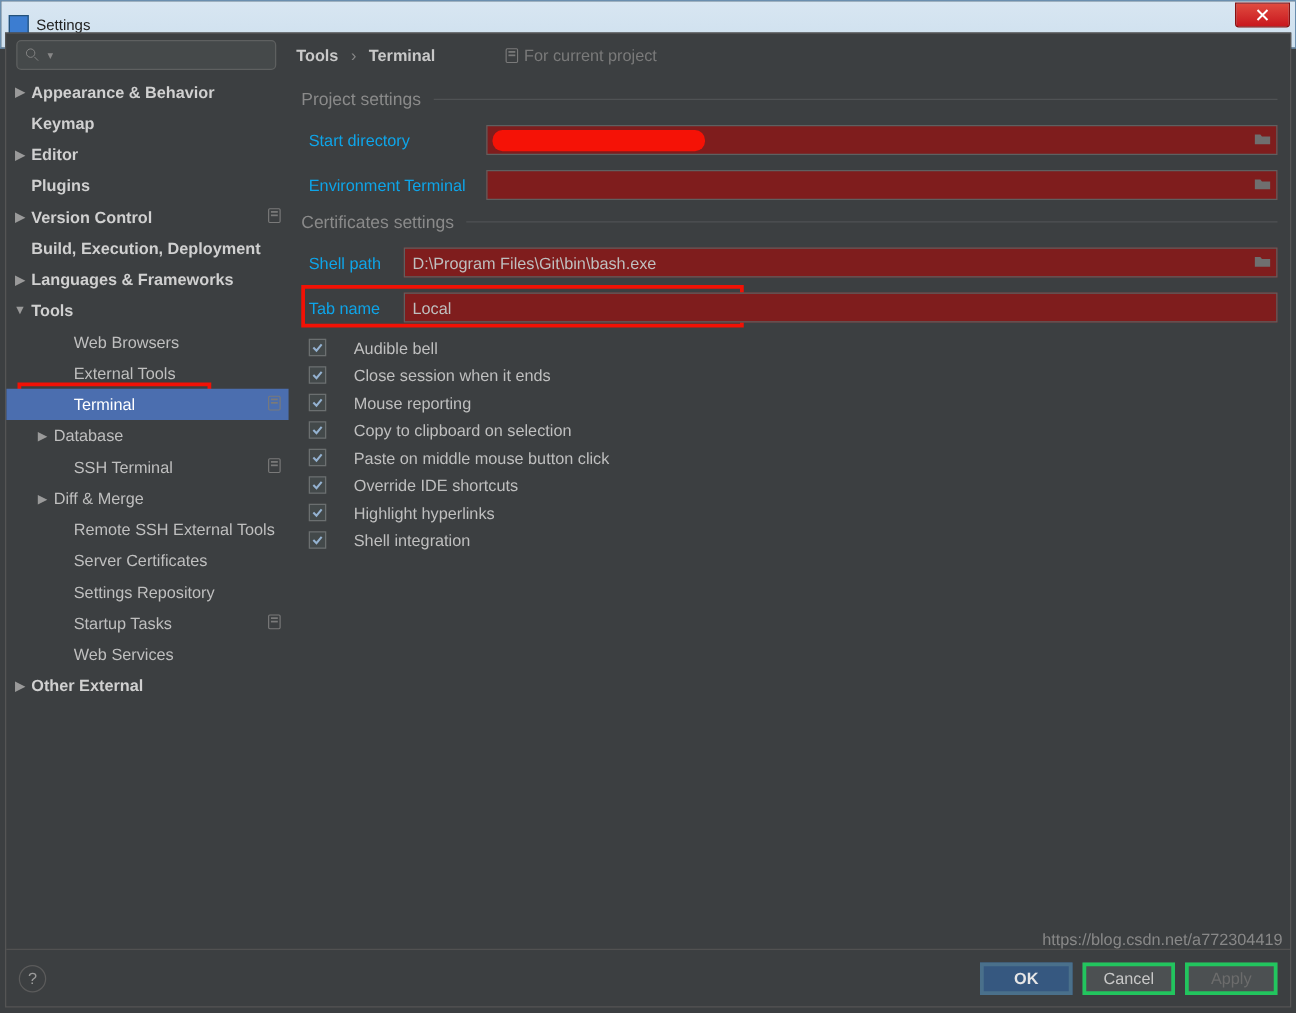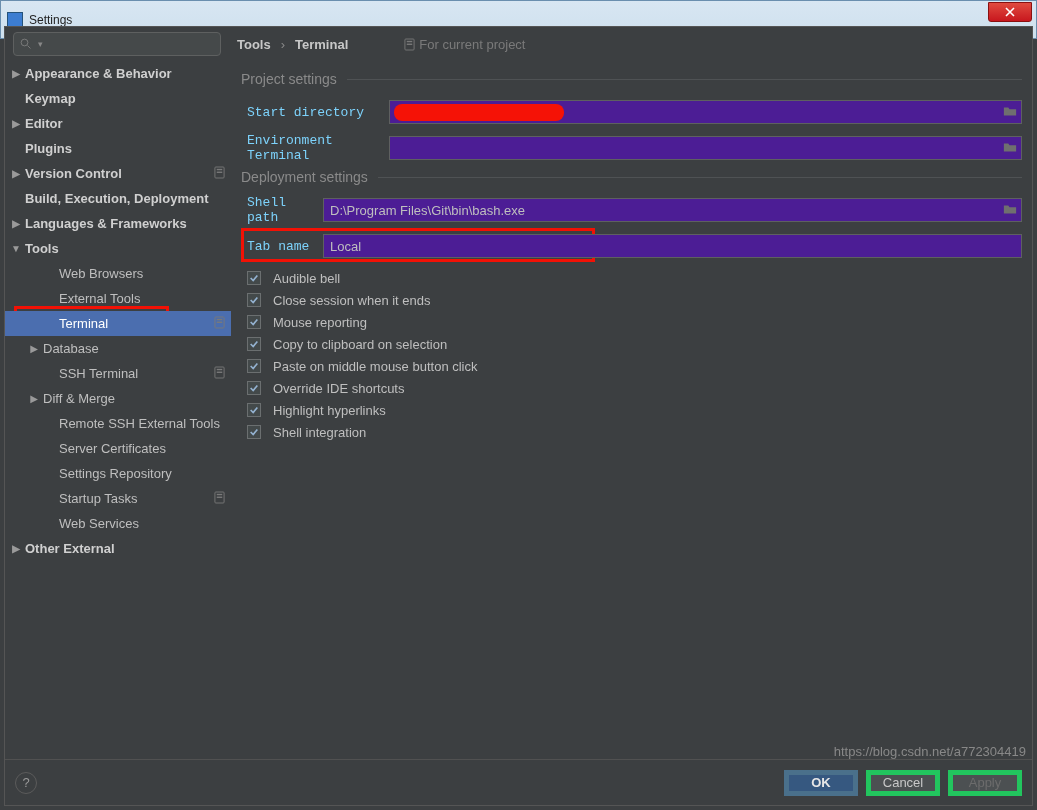--- a/index.html
+++ b/index.html
@@ -34,34 +34,34 @@
   .tree-item.l2 .arrow{ left:24px;}
   .tree-item.selected { background:#4b6eaf; color:#fff;}
   .kv-icon{ position:absolute; right:6px; color:#7a7a7a;}
   .kv-icon svg{width:11px;height:13px;}
   .red-box-side{ position:absolute; border:3px solid #f21105; pointer-events:none;}
 
   .content { flex:1; padding:4px 10px 0 10px; position:relative; overflow:hidden;}
   .section-title { color:#8a8a8a; font-size:14px; margin:6px 0 10px 0; display:flex; align-items:center; gap:6px;}
   .section-title::after{ content:""; flex:1; height:1px; background:#4f5254; margin-left:4px;}
   .field-row { display:flex; align-items:center; height:30px; margin-bottom:6px;}
-  .field-label { width:148px; color:#7dd3fc; padding-left:6px;font-family:Liberation Mono, monospace;}
-  .field-input { flex:1; height:24px; background:#4c1d95; border:1px solid #5e6060; color:#bfbfbf; padding:0 6px; display:flex; align-items:center; position:relative;}
+  .field-label { width:148px; color:#0ea5e9; padding-left:6px;}
+  .field-input { flex:1; height:24px; background:#7f1d1d; border:1px solid #5e6060; color:#bfbfbf; padding:0 6px; display:flex; align-items:center; position:relative;}
   .field-input .browse{ position:absolute; right:4px; color:#6f6f6f;}
   .field-input .browse svg{width:14px;height:12px;}
   .redacted { position:absolute; left:4px; top:3px; height:17px; width:170px; background:#f51206; border-radius:8px;}
-  .cb-row { display:flex; align-items:center; height:22px; padding-left:6px; gap:12px; color:#bfbfbf;}
+  .cb-row { display:flex; align-items:center; height:22px; padding-left:6px; gap:22px; color:#bfbfbf;}
   .cb { width:14px;height:14px;border:1px solid #6b6f70;background:#43494a;display:flex;align-items:center;justify-content:center;color:#a9b7c6;}
   .cb svg{width:10px;height:10px;stroke:#94b2d1;stroke-width:2;fill:none;}
   .red-box-field{ position:absolute; border:3px solid #f21105; pointer-events:none;}
 
   .footer { position:absolute; left:0;right:0;bottom:0;height:46px; border-top:1px solid #515151; display:flex; align-items:center; padding:0 10px;}
   .help { width:22px;height:22px;border:1px solid #5b5b5b;border-radius:11px;display:flex;align-items:center;justify-content:center;color:#9a9a9a;}
   .footer-spacer{flex:1;}
-  .btn { min-width:74px; height:26px; border:5px solid #22c55e; background:#4c5052; color:#c8c8c8; display:flex;align-items:center;justify-content:center; margin-left:8px; cursor:pointer;}
+  .btn { min-width:74px; height:26px; border:3px solid #22c55e; background:#4c5052; color:#c8c8c8; display:flex;align-items:center;justify-content:center; margin-left:8px; cursor:pointer;}
   .btn.primary{ background:#365880; border-color:#4a708b; color:#e6e6e6; font-weight:bold;}
   .btn.disabled{ color:#6c6c6c;}
 
   .watermark{ position:absolute; right:6px; bottom:46px; color:#888; font-size:13px;margin-left:24px;}
 </style>
 </head>
 <body>
 
 <div class="titlebar">
   <div class="icon"></div>
@@ -208,21 +208,21 @@
 
       <div class="field-row">
         <div class="field-label">Environment Terminal</div>
         <div class="field-input">
           <span class="browse"><svg viewBox="0 0 16 12">
                 <path d="M1 2h5l1.5 2H15v7H1z" fill="#6f6f6f"></path>
               </svg></span>
         </div>
       </div>
 
-      <div class="section-title">Deployment settings</div>
+      <div class="section-title">Certificates settings</div>
 
       <div class="field-row" style="position:relative;">
         <div class="field-label" style="width:82px;">Shell path</div>
         <div class="field-input">
           <span>D:\Program Files\Git\bin\bash.exe</span>
           <span class="browse"><svg viewBox="0 0 16 12">
                 <path d="M1 2h5l1.5 2H15v7H1z" fill="#6f6f6f"></path>
               </svg></span>
         </div>
       </div>

